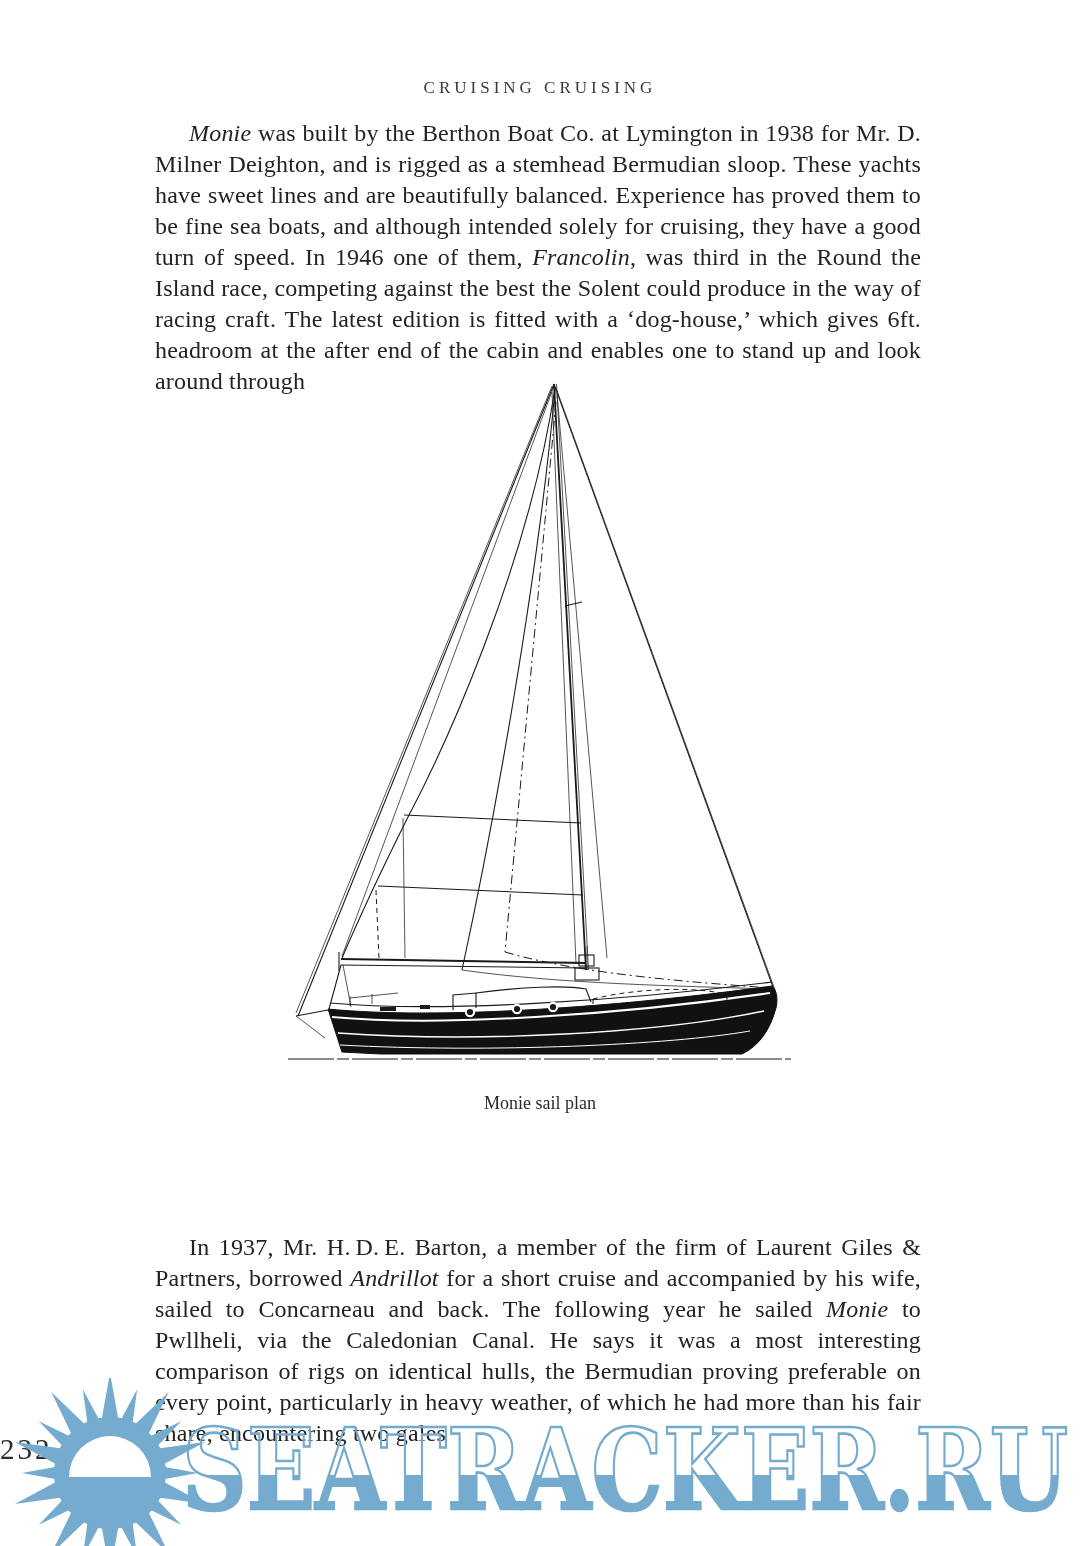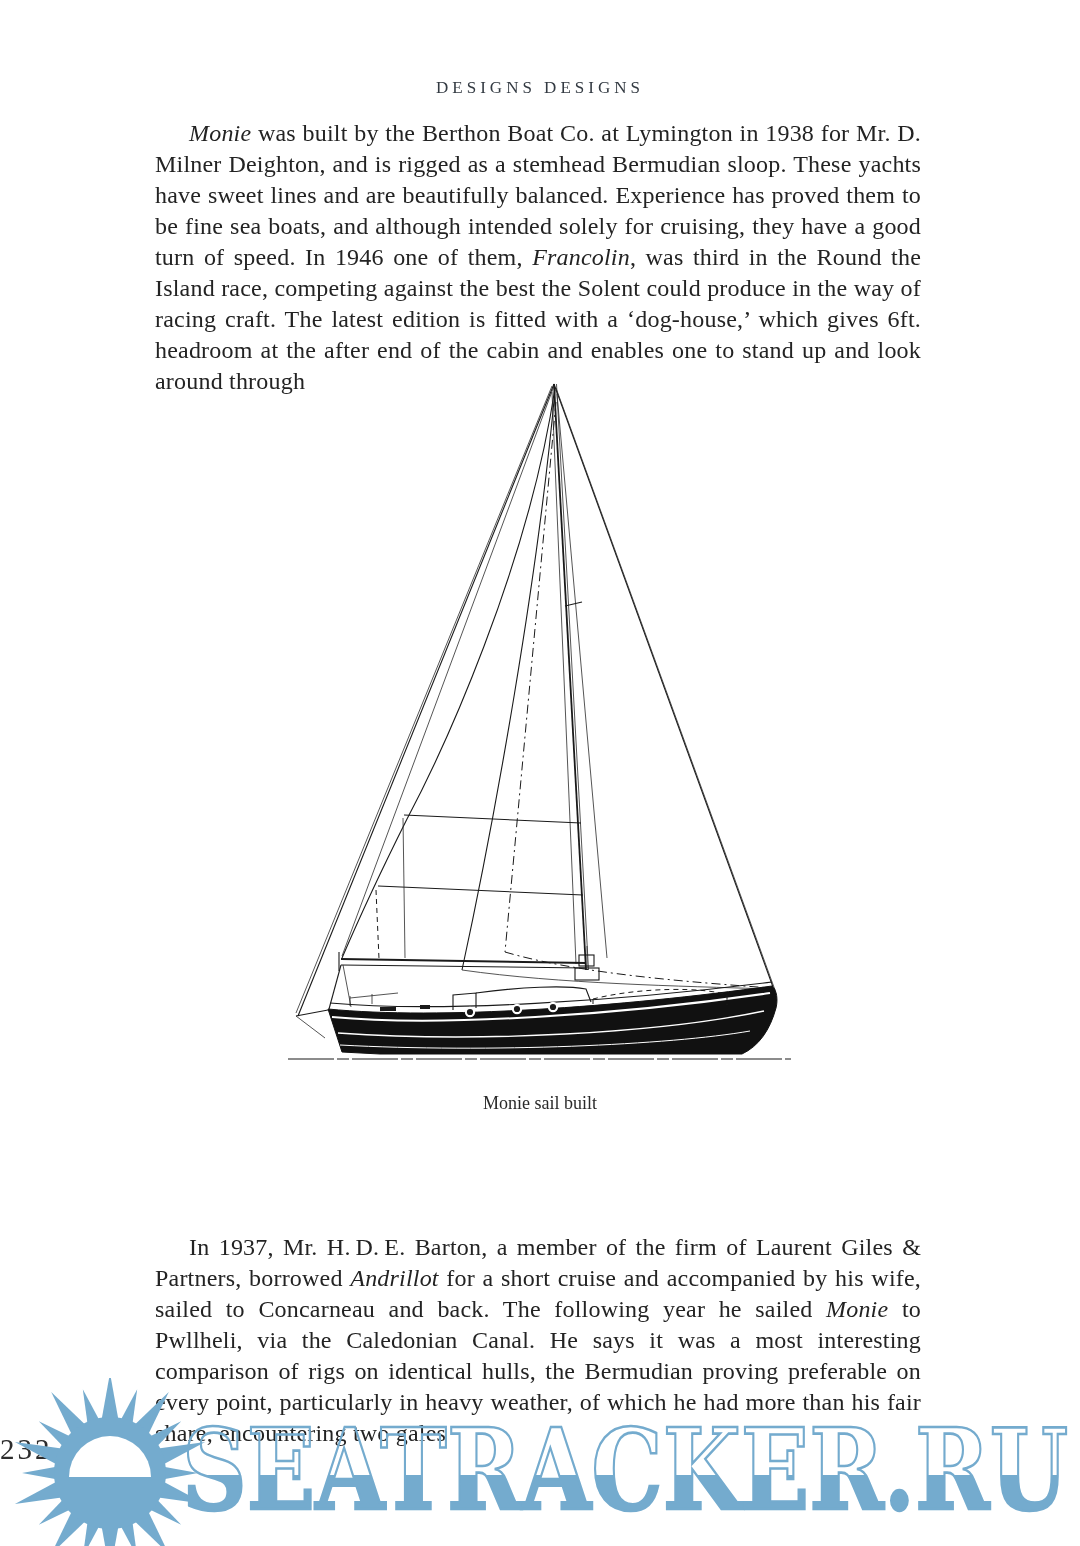--- a/index.html
+++ b/index.html
@@ -53,21 +53,21 @@
   .thin{stroke:#2a2a2a;fill:none;stroke-width:0.8;}
   .dashdot{stroke:#1a1a1a;fill:none;stroke-width:1;stroke-dasharray:9 4 2 4;}
   .dashed{stroke:#1a1a1a;fill:none;stroke-width:1;stroke-dasharray:5 4;}
   .whiteline{stroke:#ffffff;fill:none;}
 </style>
 </head>
 <body>
 
 <div class="page">
 
-  <div class="running-head">DESIGNS DESIGNS</div>
+  <div class="running-head">CRUISING CRUISING</div>
 
   <div class="body-text p1 z2">
     <p class="indent"><i>Monie</i><span> was built by the Berthon Boat Co. at Lymington in 1938 for Mr. D. Milner Deighton, and is rigged as a stemhead Bermudian sloop. These yachts have sweet lines and are beautifully balanced. Experience has proved them to be fine sea boats, and although intended solely for cruising, they have a good turn of speed. In 1946 one of them, </span><i>Francolin</i><span>, was third in the Round the Island race, competing against the best the Solent could produce in the way of racing craft. The latest edition is fitted with a ‘dog-house,’ which gives 6ft. headroom at the after end of the cabin and enables one to stand up and look around through</span></p>
   </div>
 
   <div class="figure-wrap">
     <svg width="520" height="700" viewBox="0 0 520 700" xmlns="http://www.w3.org/2000/svg">
 
       <path class="ink2" d="M274,6 L306,592"></path>
       <path class="thin" d="M276.5,6 L308.5,592"></path>
@@ -143,21 +143,21 @@
       <rect x="299" y="577" width="15" height="11" fill="#ffffff" class="ink"></rect>
       <path class="thin" d="M307,590 L307,568"></path>
 
       <rect x="100" y="629" width="16" height="4" fill="#1a1a1a"></rect>
       <rect x="140" y="627" width="10" height="4" fill="#1a1a1a"></rect>
 
       <path class="ink" d="M8,681 L511,681" stroke-width="1.2" stroke-dasharray="46 3 12 3"></path>
     </svg>
   </div>
 
-  <div class="figure-caption">Monie sail built</div>
+  <div class="figure-caption">Monie sail plan</div>
 
 
   <div class="body-text p3 z2">
     <p class="indent"><span>In 1937, Mr. H. D. E. Barton, a member of the firm of Laurent Giles &amp; Partners, borrowed </span><i>Andrillot</i><span> for a short cruise and accompanied by his wife, sailed to Concarneau and back. The following year he sailed </span><i>Monie</i><span> to Pwllheli, via the Caledonian Canal. He says it was a most interesting comparison of rigs on identical hulls, the Bermudian proving preferable on every point, particularly in heavy weather, of which he had more than his fair share, encountering two gales</span></p>
   </div>
 
   <div class="folio">232</div>
 
   <svg class="watermark" width="1080" height="168" viewBox="0 0 1080 168" xmlns="http://www.w3.org/2000/svg">
     <defs>

